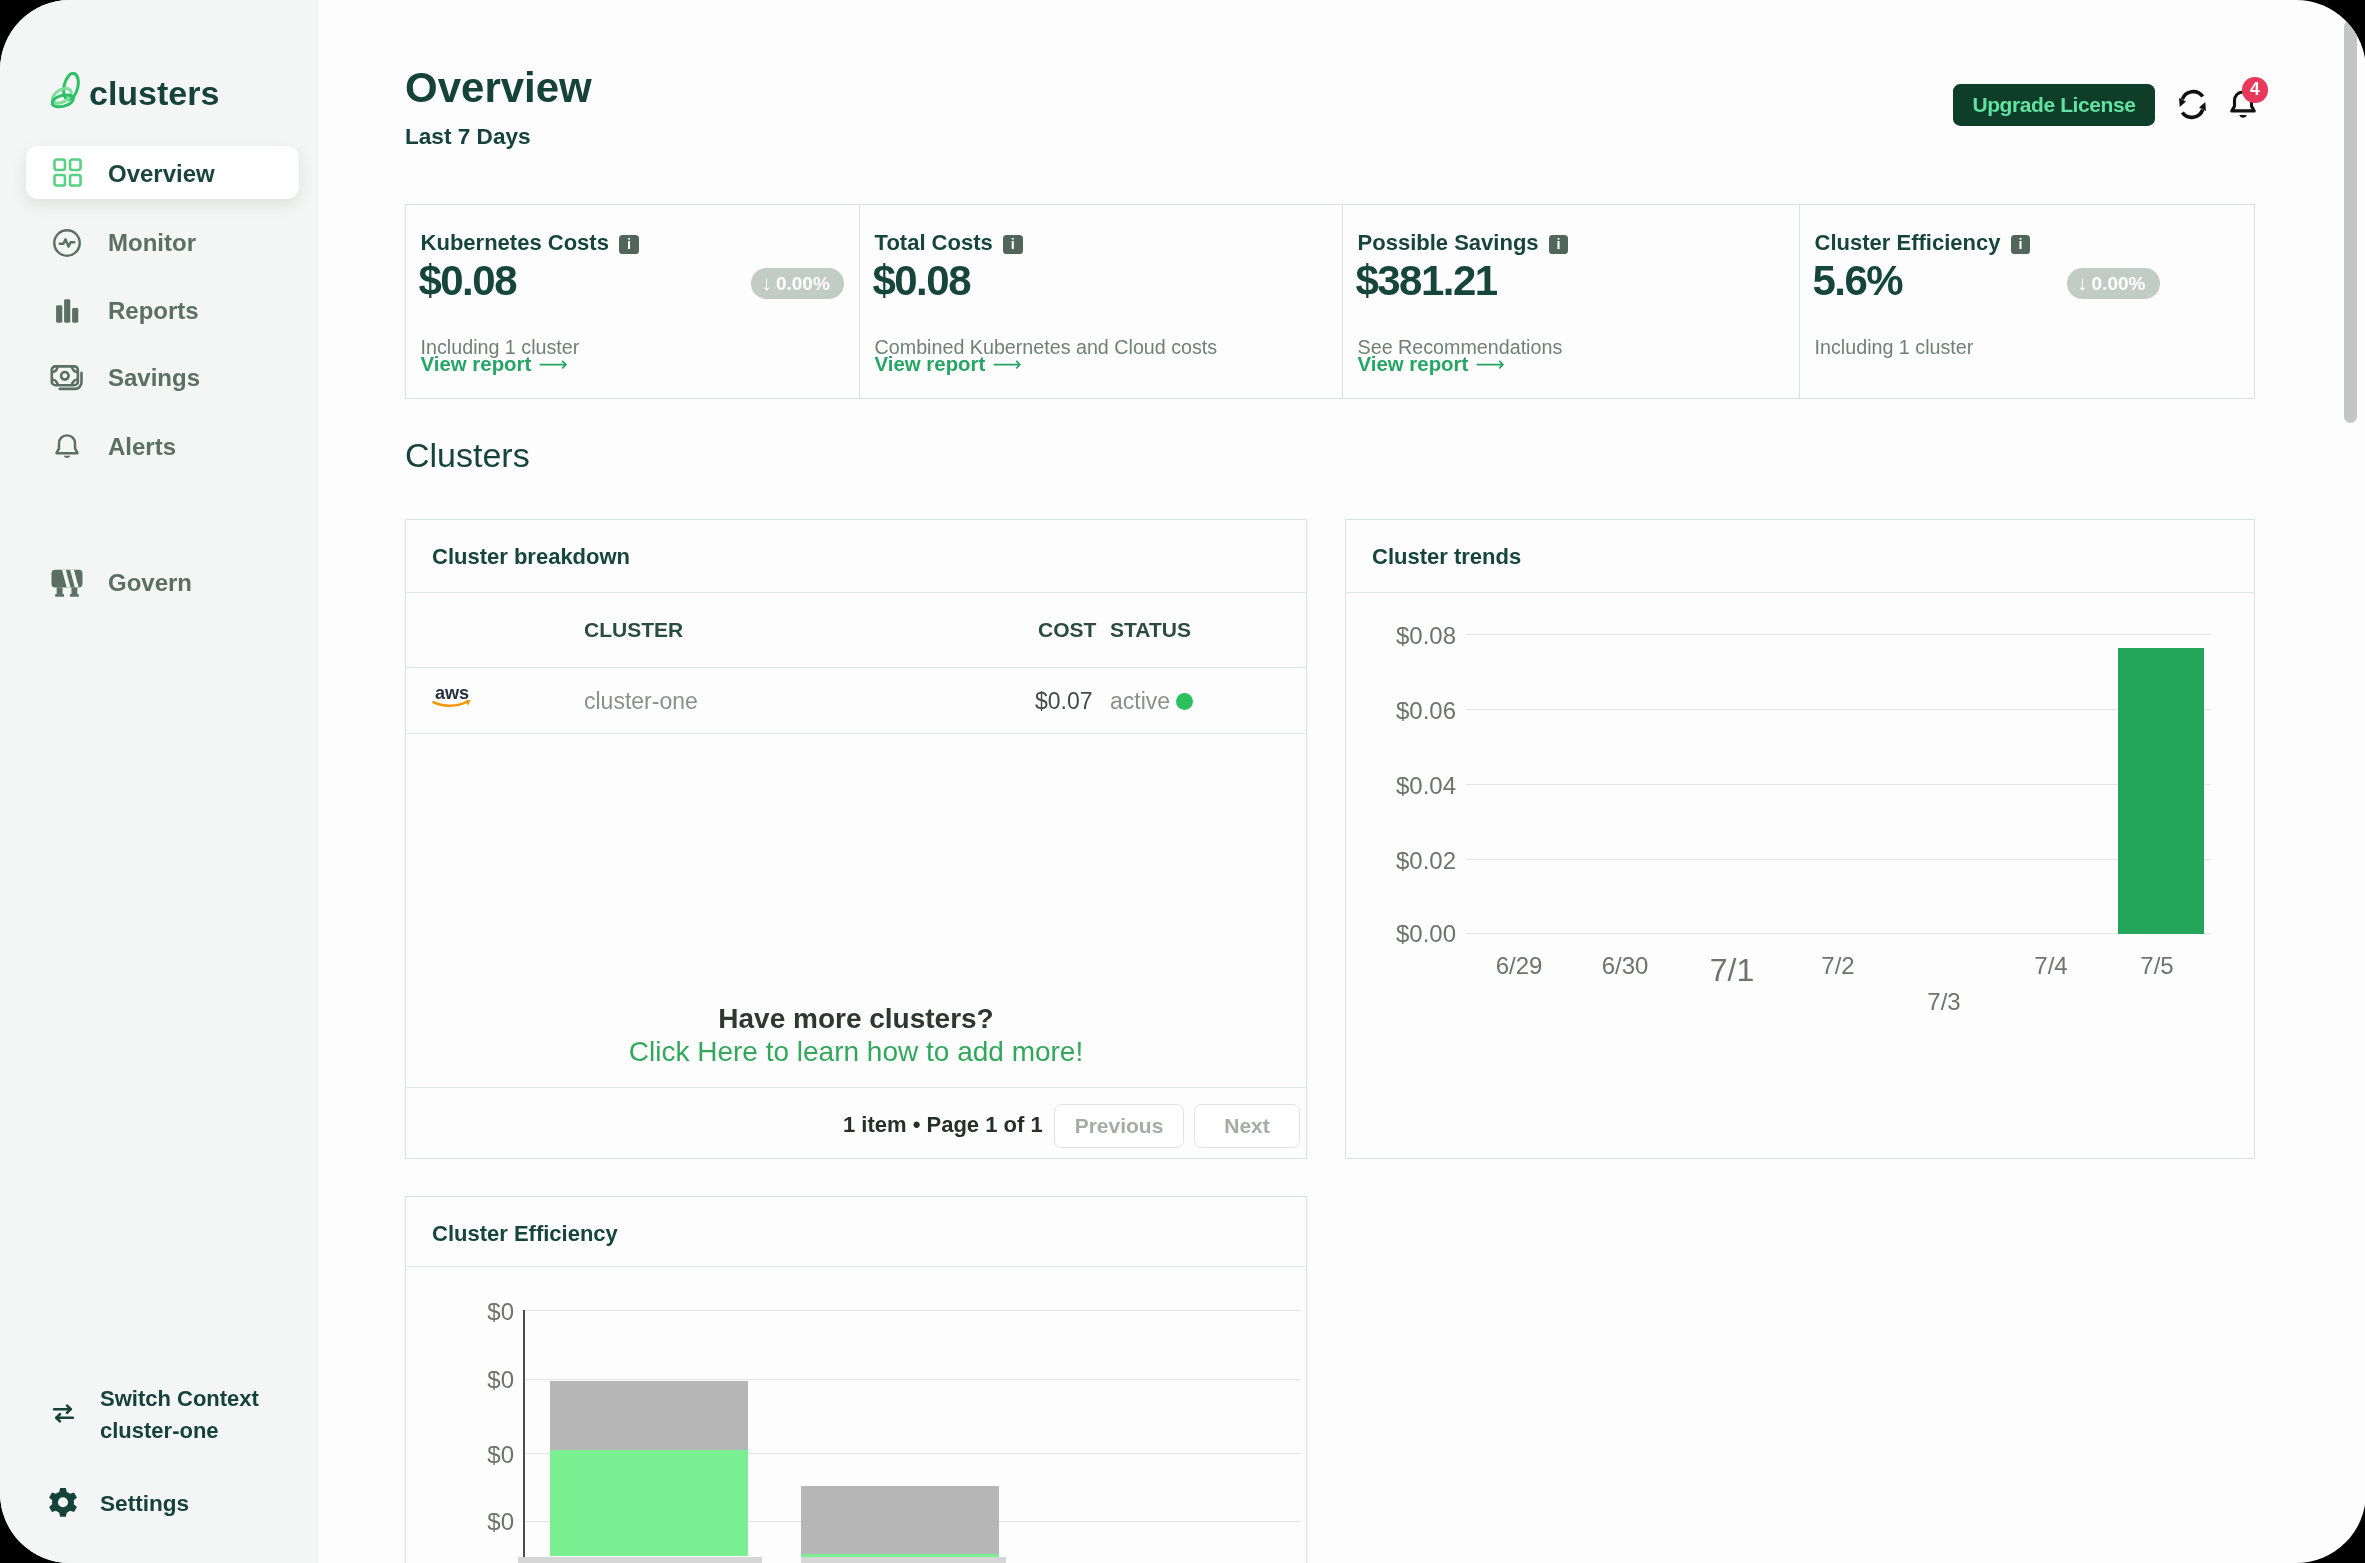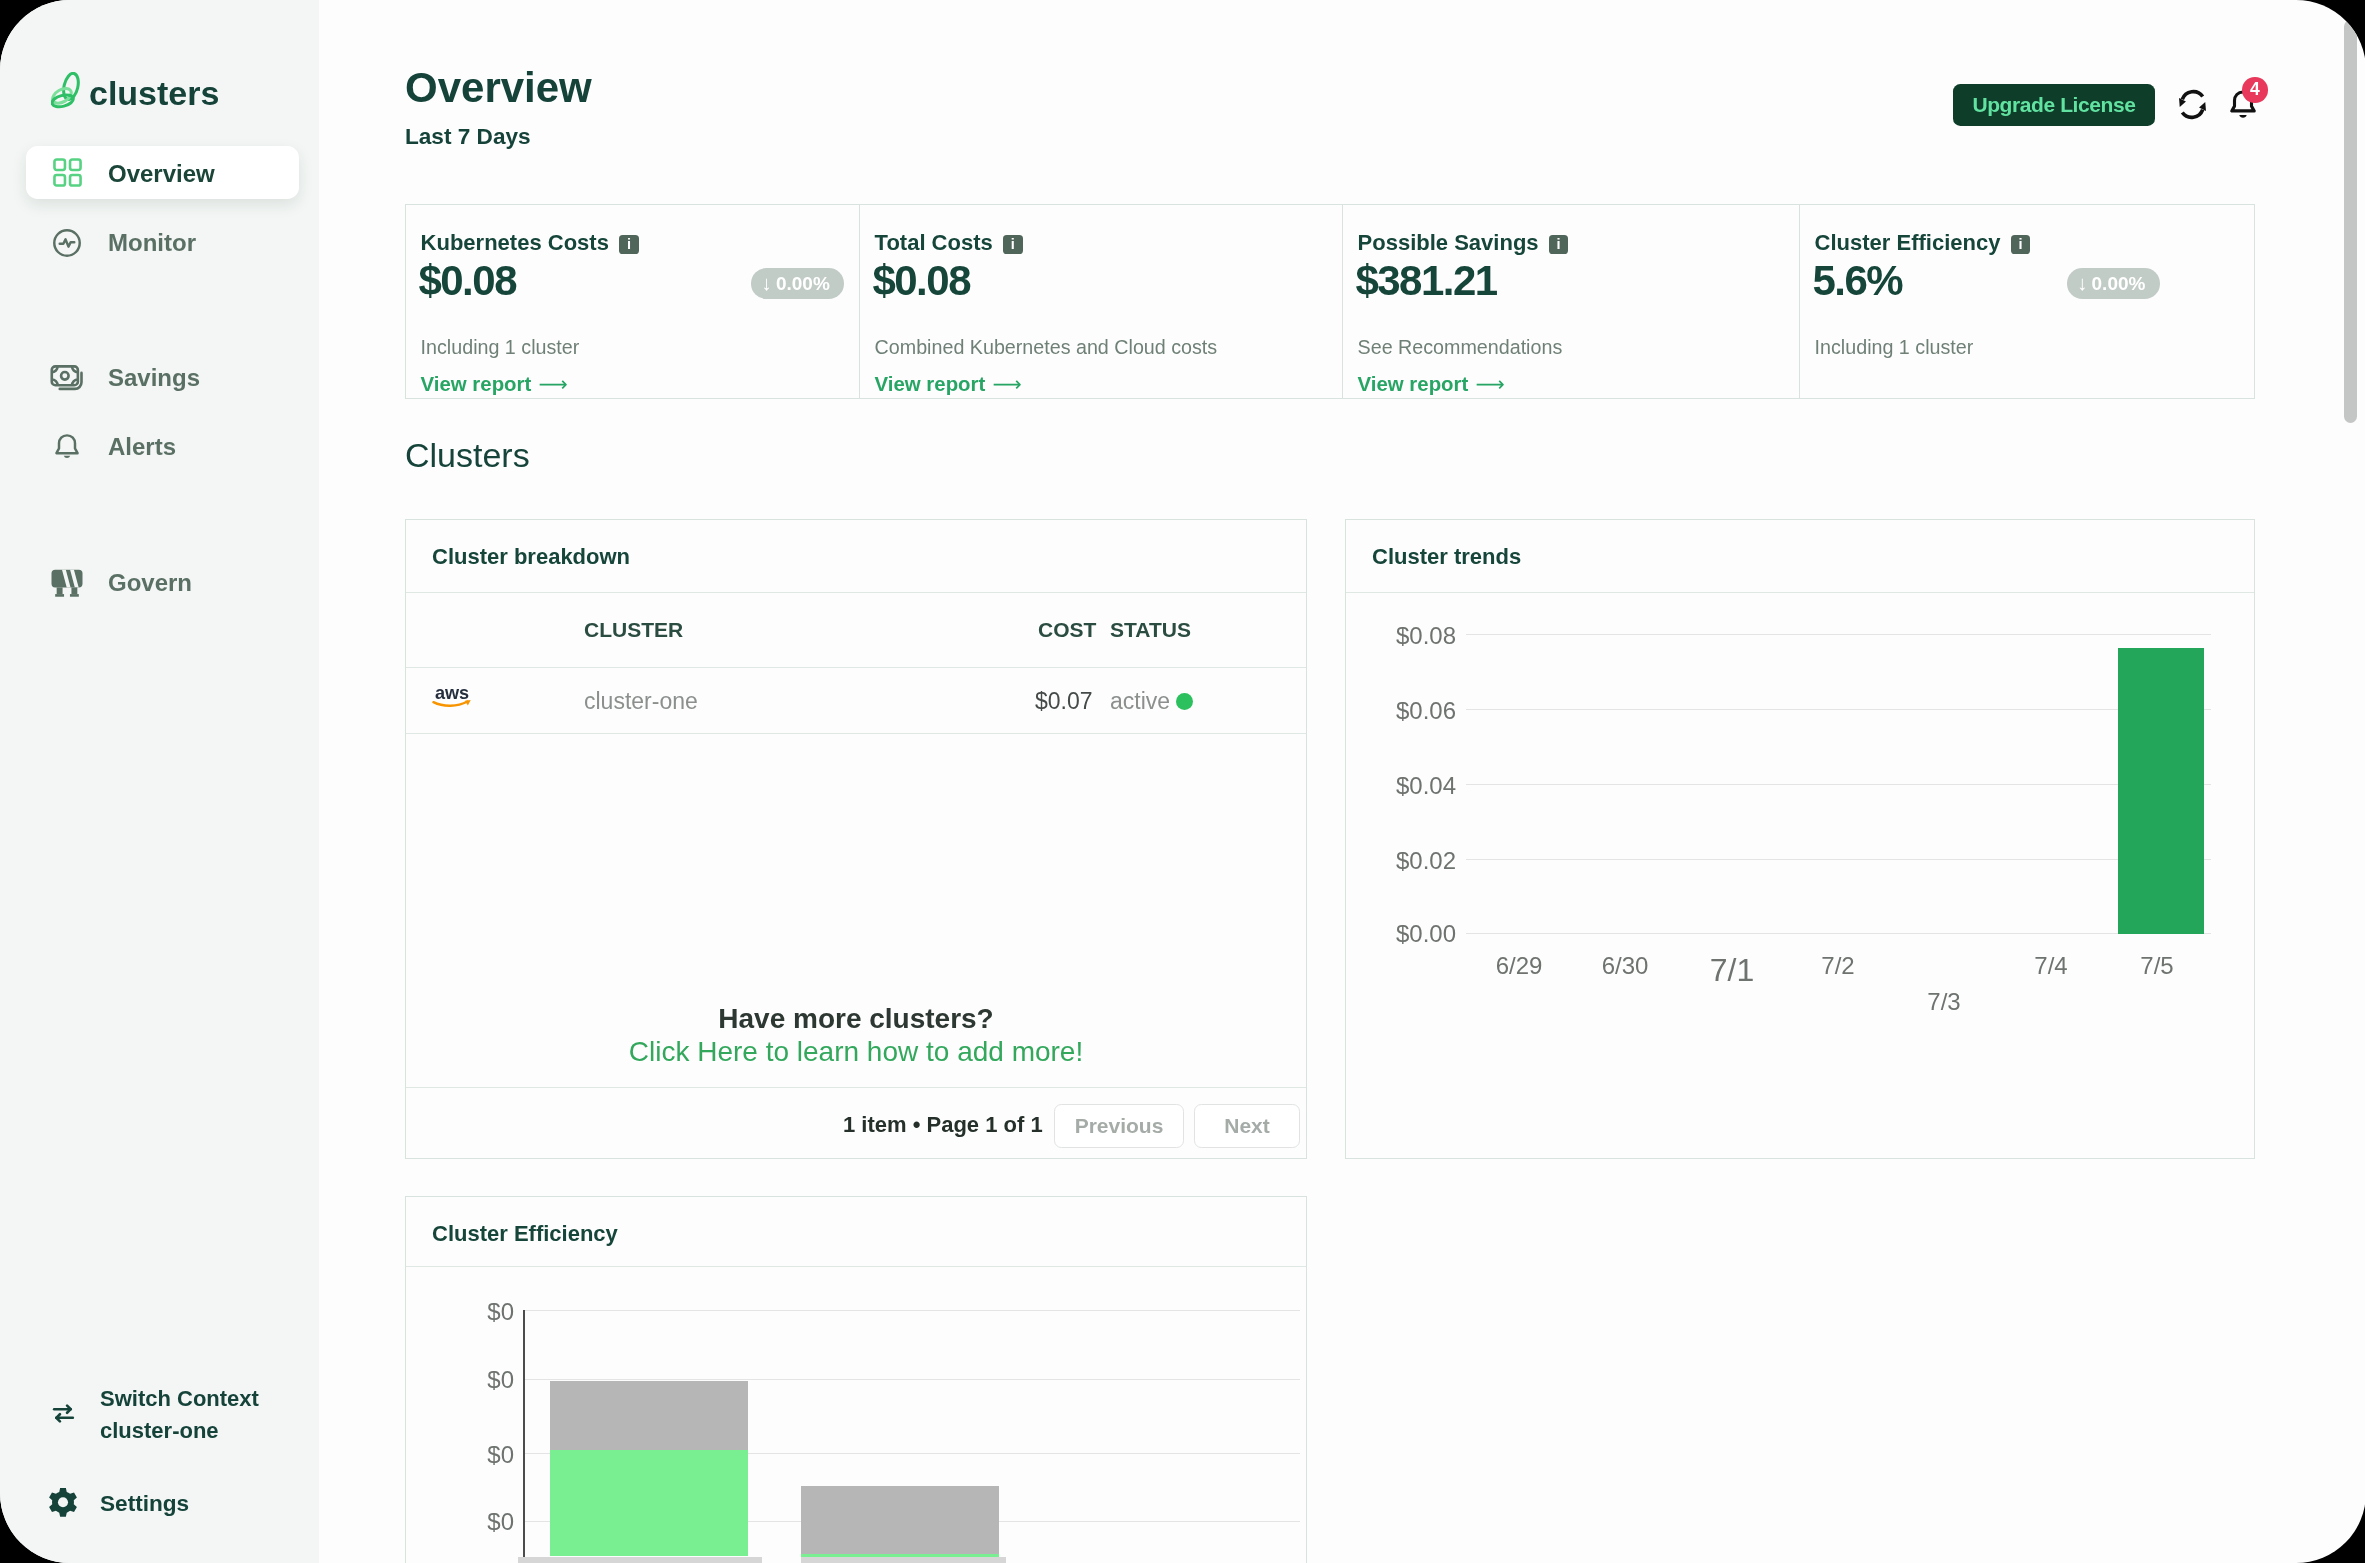--- a/index.html
+++ b/index.html
@@ -20,21 +20,21 @@
 
 .stats { left:405px; top:204px; width:1850px; height:195px; border:1.5px solid #d7e3dc; display:flex; background:#fdfdfd;}
 .stat { position:relative; border-right:1.5px solid #d7e3dc; }
 .stat:last-child { border-right:none; }
 .stat .t { position:absolute; left:14.6px; top:25px; font-size:22px; font-weight:bold; color:#16453a; }
 .info { display:inline-block; width:19.7px; height:19.7px; background:#51665b; border-radius:3.6px; color:#fff; font-size:14.6px; font-weight:bold; text-align:center; line-height:19.7px; vertical-align:1.5px; margin-left:10.2px;}
 .stat .v { position:absolute; left:12.4px; top:52px; font-size:42px; font-weight:600; color:#16453a; letter-spacing:-1.5px; }
 .pill { position:absolute; top:63px; height:31px; background:#c2ccc7; border-radius:15.3px; color:#fff; font-size:19px; font-weight:600; line-height:31px; padding:0 14.6px 0 10.2px; }
 .pill .dn { font-size:20.4px; margin-right:4.4px; }
 .stat .sub { position:absolute; left:14.6px; top:131px; font-size:19.7px; color:#6f8077; }
-.stat .vr { position:absolute; left:14.6px; top:147px; font-size:20.4px; font-weight:bold; color:#27a565;margin-top:20px; }
+.stat .vr { position:absolute; left:14.6px; top:147px; font-size:20.4px; font-weight:bold; color:#27a565; }
 .vr .ar { font-weight:normal; margin-left:7.3px; }
 .clusters-h { left:405px; top:436px; font-size:34px; font-weight:500; color:#16443a; }
 
 .card { position:absolute; border:1.5px solid #d7e3dc; background:#fdfdfd; }
 .card .title { position:absolute; left:26px; top:24px; font-size:22px; font-weight:bold; color:#16453a; }
 .hr { position:absolute; left:0; width:100%; height:0; border-top:1.5px solid #dfe8e3; }
 </style>
 </head>
 <body>
 <div class="app">
@@ -56,20 +56,30 @@
     <rect x="23.5" y="23.5" width="14.5" height="14.5" rx="3"></rect>
   </g>
 </svg>
 <div class="abs" style="left:108px;top:160px;font-size:24px;font-weight:bold;color:#1a4538;">Overview</div>
 <div class="abs navitem" style="top:208px;">
   <svg class="nav-ico" width="32" height="32" viewBox="0 0 44 44">
         <circle cx="22" cy="22" r="17.5" fill="none" stroke="#5b7065" stroke-width="3.4"></circle>
         <path d="M12 23h5l3-6 4 10 3-6h5" fill="none" stroke="#5b7065" stroke-width="3.4" stroke-linecap="round" stroke-linejoin="round"></path>
       </svg>
   <div class="nav-label">Monitor</div>
+</div>
+<div class="abs navitem" style="top:276px;">
+  <svg class="nav-ico" width="32" height="32" viewBox="0 0 44 44">
+        <g fill="#5b7065">
+          <rect x="7" y="14" width="8.5" height="24" rx="2"></rect>
+          <rect x="18" y="6" width="8.5" height="32" rx="2"></rect>
+          <rect x="29" y="18" width="8.5" height="20" rx="2"></rect>
+        </g>
+      </svg>
+  <div class="nav-label">Reports</div>
 </div>
 <div class="abs navitem" style="top:343px;">
   <svg class="nav-ico" width="35" height="29" viewBox="0 0 48 40">
         <g fill="none" stroke="#5b7065" stroke-width="3.6">
           <rect x="3" y="4" width="36" height="26" rx="5"></rect>
           <circle cx="21" cy="17" r="5.2"></circle>
           <path d="M3 12 a8 8 0 0 0 8-8 M31 4 a8 8 0 0 0 8 8 M3 22 a8 8 0 0 1 8 8 M39 22 a8 8 0 0 0-8 8"></path>
           <path d="M44 13 v13 a9 9 0 0 1-9 9 H14" stroke-linecap="round"></path>
         </g>
       </svg>

